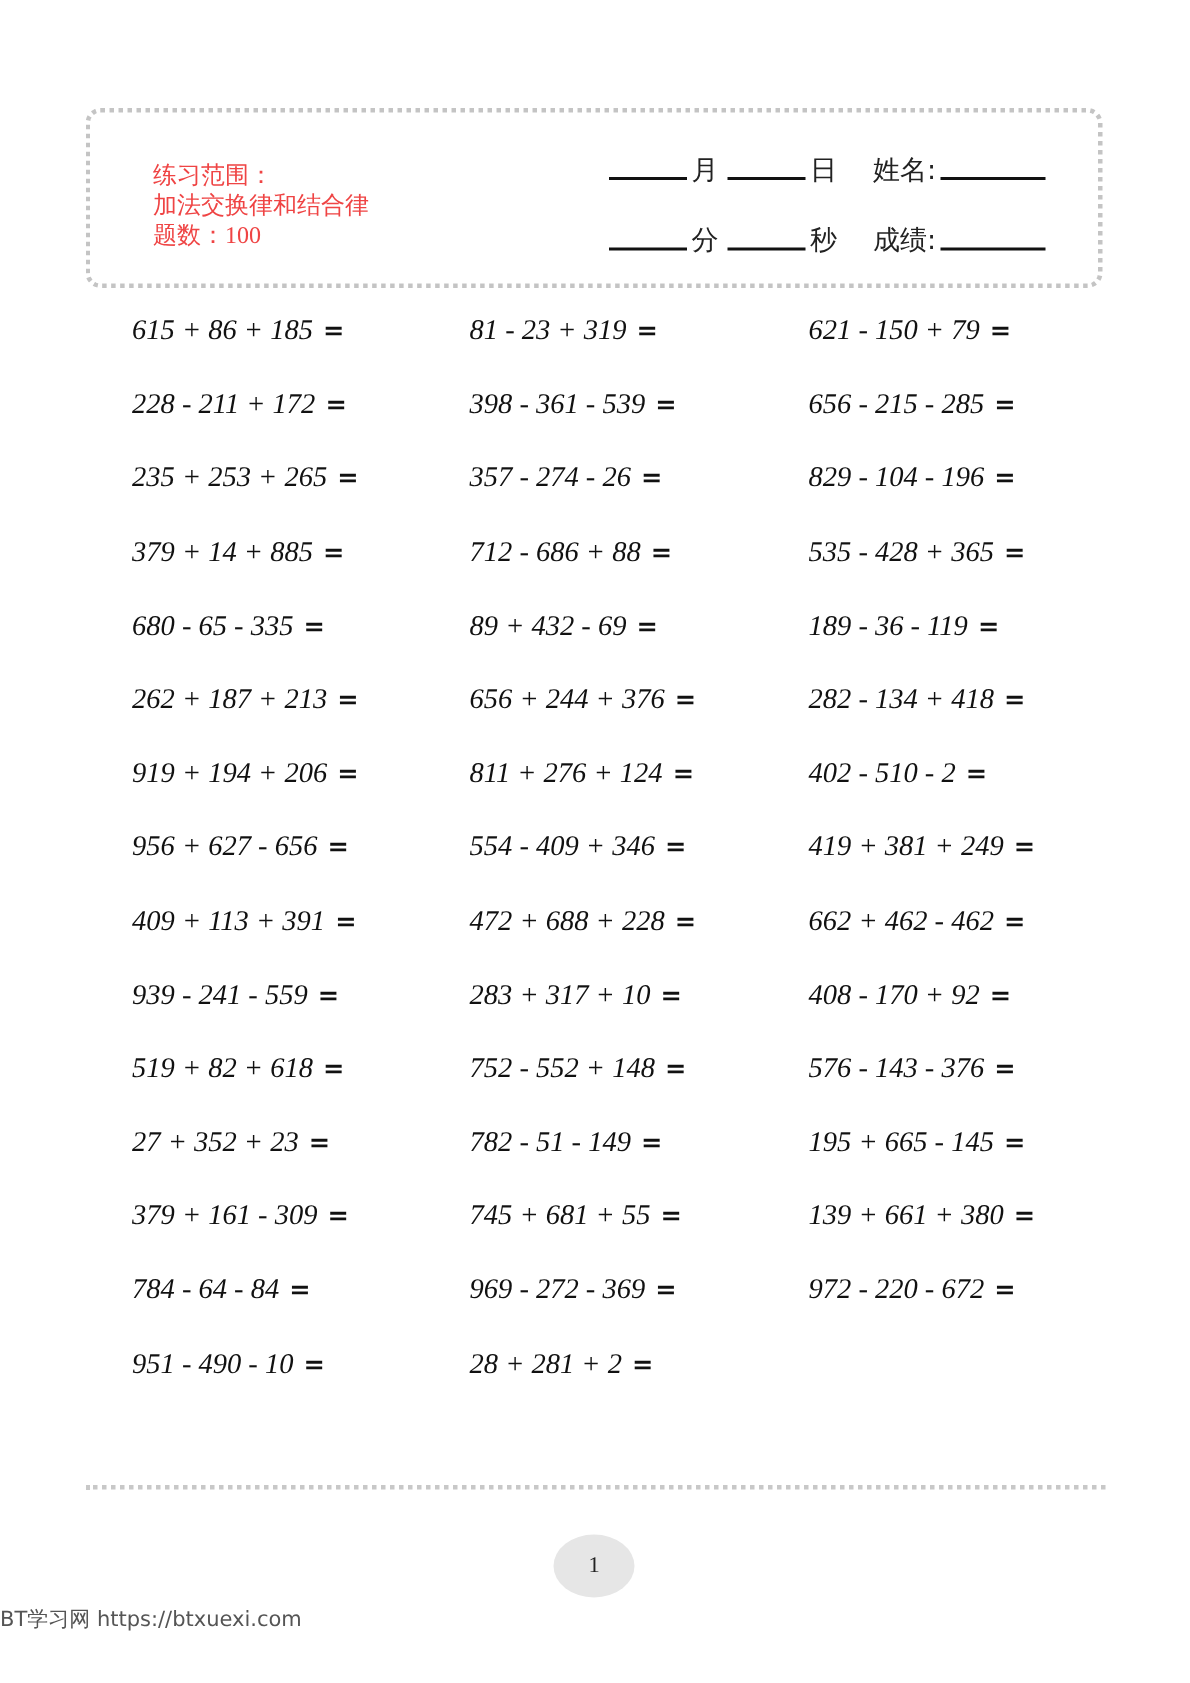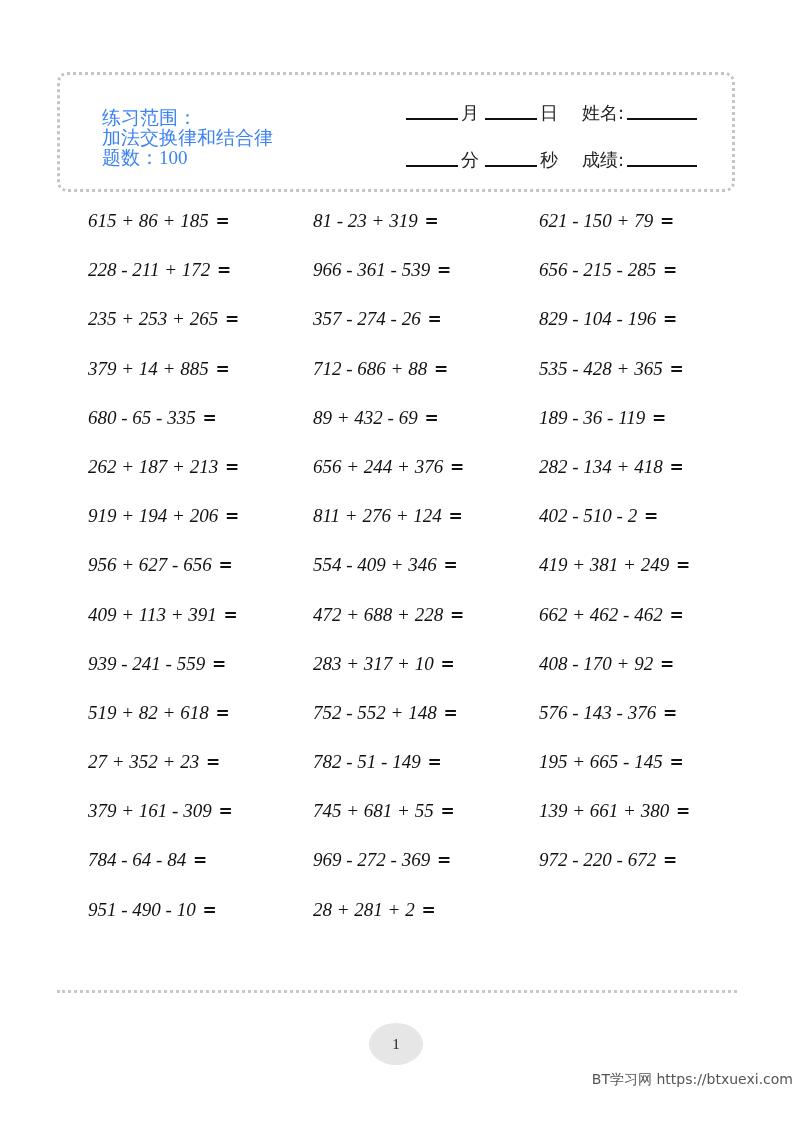--- a/index.html
+++ b/index.html
@@ -1,42 +1,42 @@
 <!DOCTYPE html>
 <html><head>
 <meta charset="utf-8">
 <style>
   html, body { margin: 0; padding: 0; background: #ffffff; }
   body { width: 793px; height: 1122px; position: relative; overflow: hidden;
          font-family: "Liberation Serif", "DejaVu Serif", serif; color: #111; }
   .header-box { position: absolute; left: 57px; top: 72px; width: 678px; height: 120px;
                 border: 3px dotted #c4c4c4; border-radius: 10px; box-sizing: border-box; }
-  .info { position: absolute; left: 42px; top: 32px; font-size: 19px; line-height: 20px;
-          font-family: "DejaVu Sans", sans-serif; color: #3b82f6; }
+  .info { position: absolute; left: 42px; top: 32px; font-size: 16px; line-height: 20px;
+          font-family: "DejaVu Sans", sans-serif; color: #ef4444; }
   .info div { white-space: nowrap; }
   .info .count-val { font-family: "Liberation Serif", serif; margin-top: 12px; }
   .fields { position: absolute; left: 346px; font-family: "DejaVu Sans", sans-serif;
             font-size: 18px; color: #222; display: flex; align-items: flex-end; white-space: nowrap; }
   .fields.row1 { top: 26px; }
   .fields.row2 { top: 73px; }
   .blank { display: inline-block; border-bottom: 2px solid #111; height: 1px; margin-bottom: 5px; }
   .b-short { width: 52px; margin-right: 3px; }
   .b-mid { width: 52px; margin-left: 6px; margin-right: 3px; }
   .b-long { width: 70px; margin-left: 3px; }
   .lbl { display: inline-block; }
   .lbl.gap { margin-left: 24px; }
   .grid { position: absolute; left: 88px; top: 208px; width: 660px;
           display: grid; grid-template-columns: 225px 226px 209px; grid-auto-rows: 49.2px; }
   .problem { font-size: 19px; line-height: 26px; white-space: nowrap; color: #111; font-style: italic; }
   .problem .eq { font-family: "DejaVu Sans", sans-serif; font-weight: bold; font-size: 17px; margin-left: 2px; }
   .sep { position: absolute; left: 57px; top: 990px; width: 680px; border-top: 3px dotted #c8c8c8; }
   .page-badge { position: absolute; left: 369px; top: 1023px; width: 54px; height: 42px;
                 border-radius: 50%; background: #e6e6e6; display: flex; align-items: center;
                 justify-content: center; font-size: 15px; color: #222; }
-  .footer-text { position: absolute; left: 0; width: 793px; top: 1071px; text-align: right;
+  .footer-text { position: absolute; left: 0; width: 793px; top: 1071px; text-align: left;
                  font-family: "DejaVu Sans", sans-serif; font-size: 14px; color: #555; }
 </style>
 </head>
 <body>
 
 <div class="header-box">
   <div class="info">
     <div>练习范围：</div>
     <div>加法交换律和结合律</div>
     <div><span>题数：</span><span class="count-val">100</span></div>
@@ -57,21 +57,21 @@
     <span class="lbl gap">成绩:</span>
     <span class="blank b-long"></span>
   </div>
 </div>
 
 <div class="grid" id="problem-grid">
     <div class="problem"><span>615 + 86 + 185</span> <span class="eq">=</span></div>
     <div class="problem"><span>81 - 23 + 319</span> <span class="eq">=</span></div>
     <div class="problem"><span>621 - 150 + 79</span> <span class="eq">=</span></div>
     <div class="problem"><span>228 - 211 + 172</span> <span class="eq">=</span></div>
-    <div class="problem"><span>966 - 361 - 539</span> <span class="eq">=</span></div>
+    <div class="problem"><span>398 - 361 - 539</span> <span class="eq">=</span></div>
     <div class="problem"><span>656 - 215 - 285</span> <span class="eq">=</span></div>
     <div class="problem"><span>235 + 253 + 265</span> <span class="eq">=</span></div>
     <div class="problem"><span>357 - 274 - 26</span> <span class="eq">=</span></div>
     <div class="problem"><span>829 - 104 - 196</span> <span class="eq">=</span></div>
     <div class="problem"><span>379 + 14 + 885</span> <span class="eq">=</span></div>
     <div class="problem"><span>712 - 686 + 88</span> <span class="eq">=</span></div>
     <div class="problem"><span>535 - 428 + 365</span> <span class="eq">=</span></div>
     <div class="problem"><span>680 - 65 - 335</span> <span class="eq">=</span></div>
     <div class="problem"><span>89 + 432 - 69</span> <span class="eq">=</span></div>
     <div class="problem"><span>189 - 36 - 119</span> <span class="eq">=</span></div>

